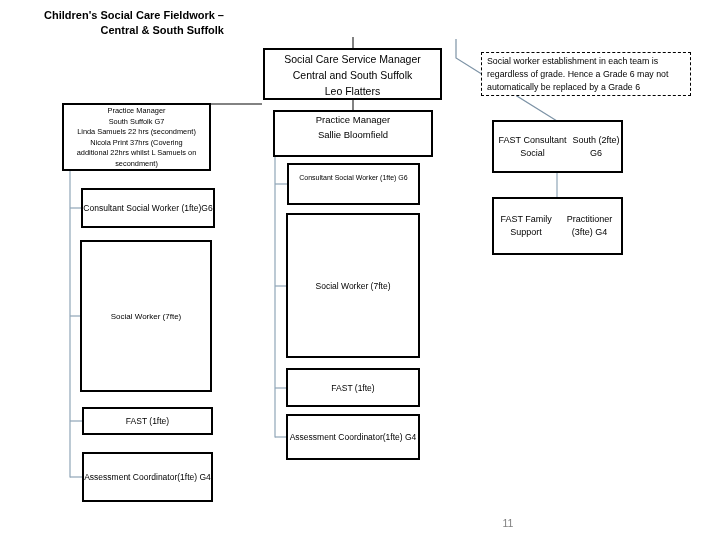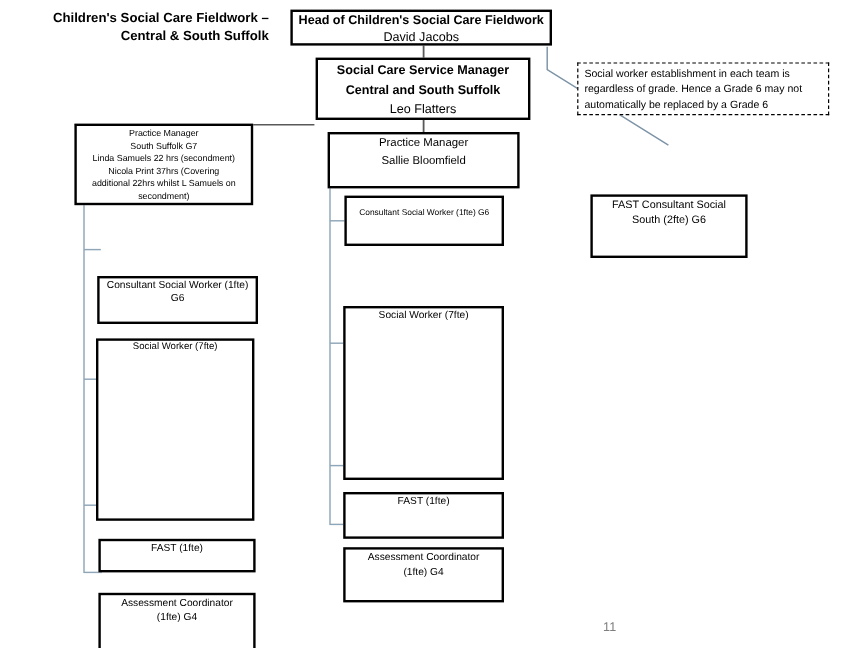--- a/index.html
+++ b/index.html
@@ -13,33 +13,33 @@
   }
   .connectors { position: absolute; top: 0; left: 0; z-index: 0; }
   .box {
     position: absolute;
     box-sizing: border-box;
     background: #ffffff;
     border: 2.5px solid #000;
     text-align: center;
     z-index: 1;
   }
-  .flexc { display: flex; flex-direction: column; justify-content: flex-start; align-items: center; margin-top: 42px; }
+  .flexc { display: flex; flex-direction: row; justify-content: center; align-items: center; }
 
   .slide-title {
     position: absolute; left: 18px; top: 8px; width: 206px;
     text-align: right; font-weight: bold; font-size: 11px; line-height: 15px;
     z-index: 1;
   }
   .head-box   { left: 242px; top: 8px;  width: 218px; height: 30px; border-width: 2px;
                 font-size: 10.5px; line-height: 13.5px; padding-top: 1px; }
   .head-box .t { font-weight: bold; }
   .scsm-box   { left: 263px; top: 48px; width: 179px; height: 52px;
                 font-size: 10.5px; line-height: 16px; padding-top: 1px; }
-  .scsm-box .t { font-weight: bold; }
+  .scsm-box .t { font-weight: normal; }
   .note-box   { left: 481px; top: 52px; width: 210px; height: 44px;
                 border: 1.5px dashed #000; text-align: left;
                 font-size: 8.8px; line-height: 13px; padding: 2px 5px; }
   .pm-south-box { left: 62px; top: 103px; width: 149px; height: 68px;
                 font-size: 7.4px; line-height: 10.5px; padding-top: 1px; }
   .pm-central-box { left: 273px; top: 110px; width: 160px; height: 47px;
                 font-size: 9.5px; line-height: 14.5px; padding-top: 1px; }
   .fast-consultant-box { left: 492px; top: 120px; width: 131px; height: 53px; border-width: 2px;
                 font-size: 9px; line-height: 13px; }
   .c-consultant-box { left: 287px; top: 163px; width: 133px; height: 42px;
@@ -80,24 +80,20 @@
     <line x1="70" y1="421" x2="85" y2="421" stroke="#8fa6b8" stroke-width="1.2"></line>
     <line x1="70" y1="477" x2="85" y2="477" stroke="#8fa6b8" stroke-width="1.2"></line>
     <line x1="557" y1="172" x2="557" y2="198" stroke="#8fa6b8" stroke-width="1.2"></line>
   </svg>
 
   <div class="slide-title">
     <div>Children's Social Care Fieldwork –</div>
     <div>Central &amp; South Suffolk</div>
   </div>
 
-  <div class="box head-box">
-    <div class="t">Head of Children's Social Care Fieldwork</div>
-    <div>David Jacobs</div>
-  </div>
 
   <div class="box scsm-box">
     <div class="t">Social Care Service Manager</div>
     <div class="t">Central and South Suffolk</div>
     <div>Leo Flatters</div>
   </div>
 
   <div class="box note-box">
     <div>Social worker establishment in each team is</div>
     <div>regardless  of grade.  Hence a Grade 6 may not</div>
@@ -125,20 +121,24 @@
 
   <div class="box c-consultant-box">
     <div>Consultant Social Worker (1fte) G6</div>
   </div>
 
   <div class="box s-consultant-box flexc">
     <div>Consultant Social Worker (1fte)</div>
     <div>G6</div>
   </div>
 
+  <div class="box fast-family-box flexc">
+    <div>FAST Family Support</div>
+    <div>Practitioner (3fte) G4</div>
+  </div>
 
   <div class="box c-sw-box flexc">
     <div>Social Worker (7fte)</div>
   </div>
 
   <div class="box s-sw-box flexc">
     <div>Social Worker (7fte)</div>
   </div>
 
   <div class="box c-fast-box flexc">

